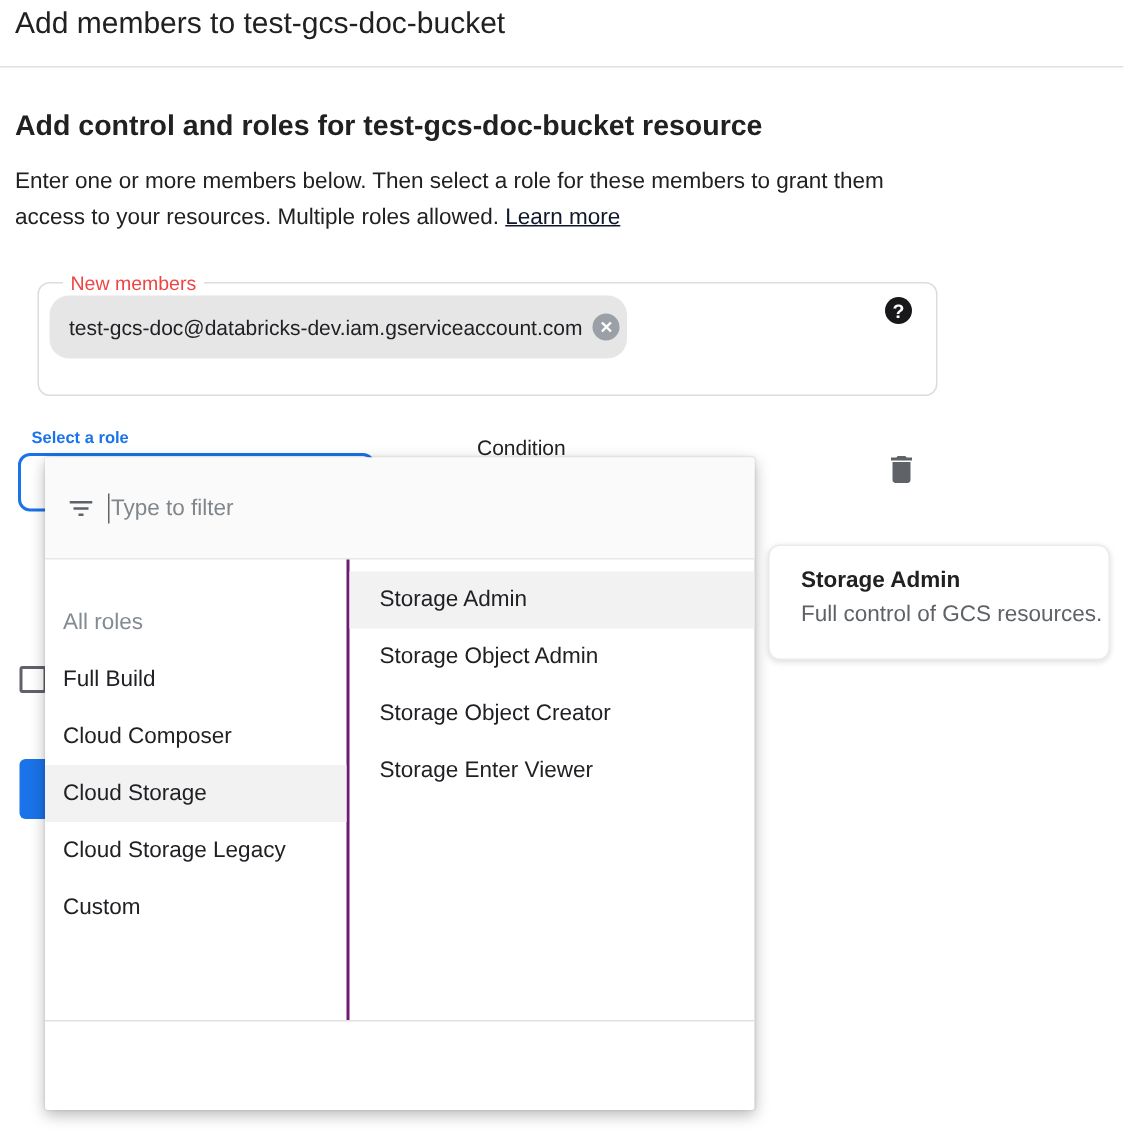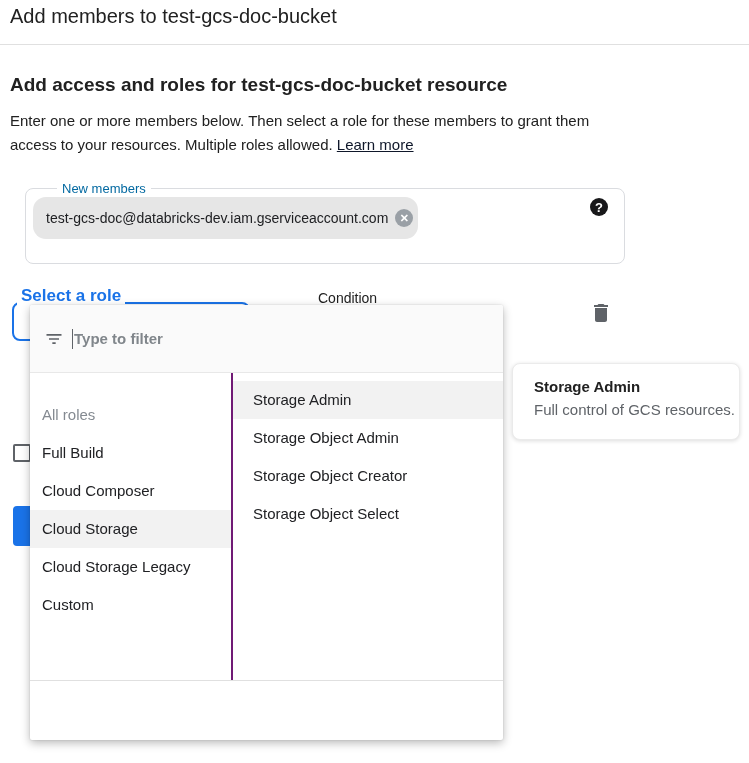--- a/index.html
+++ b/index.html
@@ -12,57 +12,57 @@
 
   
   .section-heading { position:absolute; left:10px; top:74px; font-size:19px; font-weight:700; color:#212121; }
   .description { position:absolute; left:10px; top:109px; width:618px; font-size:15px; line-height:24px; color:#212121; }
   .learn-more { color:#0f172a; text-decoration:underline; cursor:pointer; }
 
   
   .members-box { position:absolute; left:25px; top:188px; width:600px; height:76px;
                  border:1px solid #dadce0; border-radius:8px; background:#fff; }
   .members-label { position:absolute; left:42px; top:181px; background:#fff; padding:0 5px;
-                   font-size:13px; color:#0369a1;margin-left:15px; }
+                   font-size:13px; color:#ef4444; }
   .member-chip { position:absolute; left:33px; top:197px; height:42px; display:flex; align-items:center;
                  background:#e6e6e6; border-radius:13px; padding:0 5px 0 13px; }
   .member-chip .chip-text { font-size:14px; color:#202124; white-space:nowrap; }
   .chip-x { width:18px; height:18px; margin-left:7px; border-radius:50%; background:#9aa0a6;
             color:#fff; font-size:11px; font-weight:700; display:flex; align-items:center;
             justify-content:center; cursor:pointer; }
   .help-icon { position:absolute; left:590px; top:198px; width:18px; height:18px; border-radius:50%;
                background:#18181a; color:#fff; font-size:13px; font-weight:700;
                display:flex; align-items:center; justify-content:center; cursor:pointer; }
 
   
   .role-select { position:absolute; left:12px; top:302px; width:238px; height:39px;
                  border:2px solid #1a73e8; border-radius:8px; background:#fff; z-index:1; }
   .role-select-label { position:absolute; left:17px; top:286px; background:#fff; padding:0 4px;
-                       font-size:17px; font-weight:700; color:#1a73e8; z-index:2; }
+                       font-size:11px; font-weight:700; color:#1a73e8; z-index:2; }
   .condition-label { position:absolute; left:318px; top:290px; font-size:14px; font-weight:400; color:#212121; }
   .trash-btn { position:absolute; left:589px; top:301px; width:24px; height:24px; cursor:pointer; z-index:1; }
   .trash-btn svg { width:24px; height:24px; fill:#5f6368; }
 
   
   .bg-checkbox { position:absolute; left:13px; top:444px; width:18px; height:18px;
                  border:2px solid #5f6368; border-radius:2px; background:#fff; z-index:1; }
   .bg-blue-button { position:absolute; left:13px; top:506px; width:22px; height:40px;
                     background:#1a73e8; border-radius:4px; z-index:1; }
 
   
   .role-picker { position:absolute; left:30px; top:305px; width:473px; height:435px; background:#fff;
                  box-shadow:0 3px 10px rgba(0,0,0,0.28), 0 0 2px rgba(0,0,0,0.14);
                  border-radius:2px; z-index:5; }
   .filter-row { position:absolute; left:0; top:0; width:473px; height:67px; background:#fafafa;
                 display:flex; align-items:center; padding-left:14px; border-radius:2px 2px 0 0; }
   .filter-icon { width:20px; height:20px; margin-right:8px; }
   .filter-icon svg { width:20px; height:20px; fill:#5f6368; }
   .caret { width:1px; height:20px; background:#5f6368; margin-right:1px; }
   .filter-input { border:none; outline:none; background:transparent; font-size:15px;
-                  font-family:"Liberation Sans", sans-serif; color:#202124; width:300px;font-weight:bold; }
+                  font-family:"Liberation Sans", sans-serif; color:#202124; width:300px; }
   .filter-input::placeholder { color:#80868b; }
   .picker-div1 { position:absolute; left:0; top:67px; width:473px; height:1px; background:#e8e8e8; }
   .picker-columns { position:absolute; left:0; top:68px; width:473px; height:307px; display:flex; }
   .cat-col { width:203px; border-right:2px solid #701a75; padding-top:23px; }
   .role-col { flex:1; padding-top:8px; }
   .list-item { height:38px; line-height:38px; font-size:15px; color:#202124; cursor:pointer; white-space:nowrap; }
   .cat-col .list-item { padding-left:12px; }
   .role-col .list-item { padding-left:20px; }
   .muted { color:#848a91; }
   .selected { background:#f2f2f2; }
@@ -77,21 +77,21 @@
                   box-shadow:0 1px 4px rgba(0,0,0,0.14); padding:14px 0 0 21px; z-index:4; }
   .role-tooltip .tt-title { font-size:15px; font-weight:700; color:#212121; margin-bottom:6px; }
   .role-tooltip .tt-desc { font-size:15px; color:#5f6368; }
 </style>
 </head>
 <body>
 
 <div class="page-title">Add members to test-gcs-doc-bucket</div>
 <div class="top-divider"></div>
 
-<div class="section-heading">Add access and roles for test-gcs-doc-bucket resource</div>
+<div class="section-heading">Add control and roles for test-gcs-doc-bucket resource</div>
 <div class="description">
   <span>Enter one or more members below. Then select a role for these members to grant them access to your resources. Multiple roles allowed.</span>
   <span class="learn-more">Learn more</span>
 </div>
 
 <div class="members-box"></div>
 <div class="members-label">New members</div>
 <div class="member-chip">
   <span class="chip-text">test-gcs-doc@databricks-dev.iam.gserviceaccount.com</span>
   <span class="chip-x">✕</span>
@@ -130,21 +130,21 @@
       <div class="list-item">Full Build</div>
       <div class="list-item">Cloud Composer</div>
       <div class="list-item selected">Cloud Storage</div>
       <div class="list-item">Cloud Storage Legacy</div>
       <div class="list-item">Custom</div>
     </div>
     <div class="role-col">
       <div class="list-item selected">Storage Admin</div>
       <div class="list-item">Storage Object Admin</div>
       <div class="list-item">Storage Object Creator</div>
-      <div class="list-item">Storage Object Select</div>
+      <div class="list-item">Storage Enter Viewer</div>
     </div>
   </div>
 
   <div class="picker-div2"></div>
 </div>
 
 <div class="role-tooltip">
   <div class="tt-title">Storage Admin</div>
   <div class="tt-desc">Full control of GCS resources.</div>
 </div>

